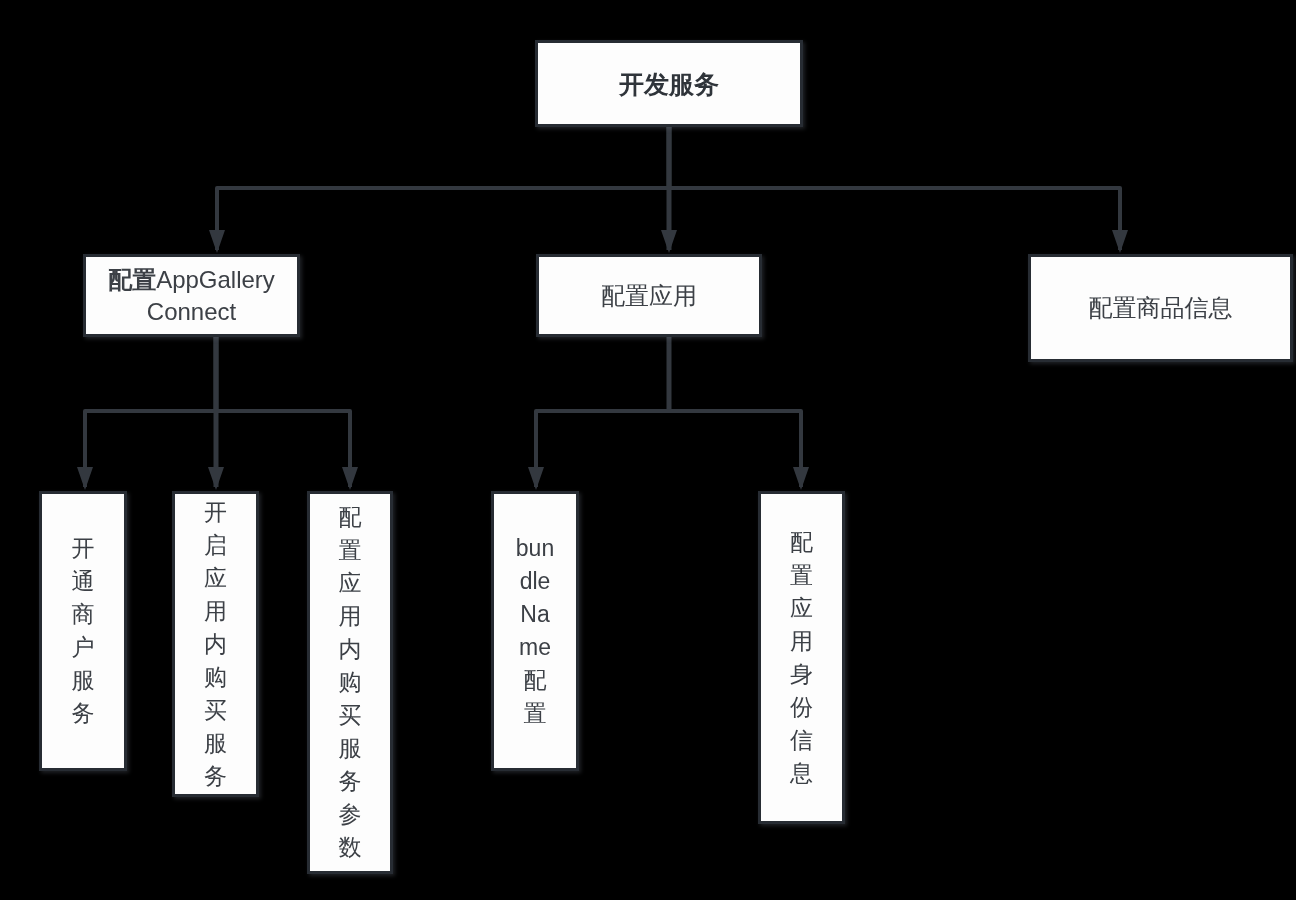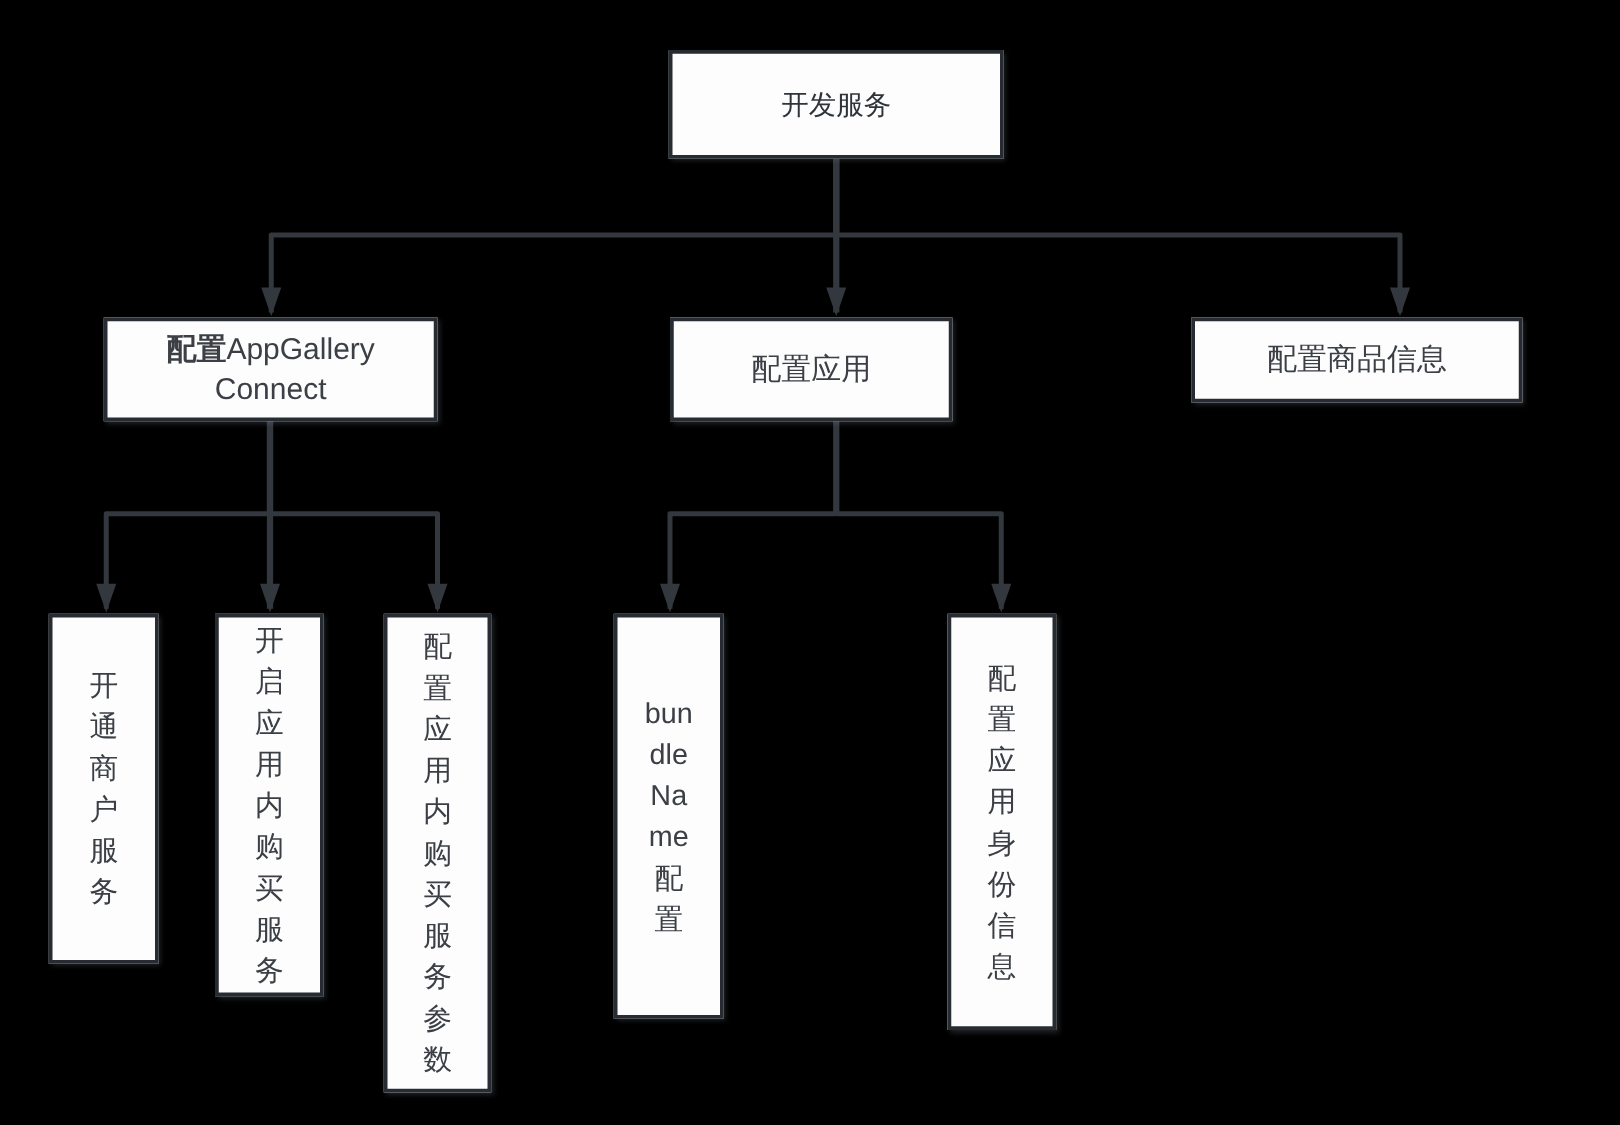--- a/index.html
+++ b/index.html
@@ -27,21 +27,21 @@
     font-size:24px;
     line-height:32px;
     padding:4px 8px;
   }
   .box-v{
     font-size:23px;
     line-height:33px;
     padding:2px 0;
   }
   .vlabel{white-space:pre-line;}
-  .root-label{font-weight:normal;font-size:22px;color:#2f343a;}
+  .root-label{font-weight:bold;font-size:25px;color:#2f343a;}
   .bold{font-weight:bold;}
 </style>
 </head>
 <body>
 
 <div class="canvas">
 
   <svg class="edges" width="1296" height="900" viewBox="0 0 1296 900">
     <g stroke="#33383f" fill="none" stroke-linejoin="round">
 
@@ -68,29 +68,29 @@
       <polygon points="342,467 358,467 350,490"></polygon>
       <polygon points="528,467 544,467 536,490"></polygon>
       <polygon points="793,467 809,467 801,490"></polygon>
     </g>
   </svg>
 
   <div class="node box-h" style="left:535px;top:40px;width:268px;height:87px;">
     <span class="root-label">开发服务</span>
   </div>
 
-  <div class="node box-h" style="left:83px;top:254px;width:267px;height:83px;">
+  <div class="node box-h" style="left:83px;top:254px;width:217px;height:83px;">
     <div><span class="bold">配置</span><span>AppGallery Connect</span></div>
   </div>
 
   <div class="node box-h" style="left:536px;top:254px;width:226px;height:83px;">
     <span>配置应用</span>
   </div>
 
-  <div class="node box-h" style="left:953px;top:254px;width:265px;height:68px;">
+  <div class="node box-h" style="left:1028px;top:254px;width:265px;height:108px;">
     <span>配置商品信息</span>
   </div>
 
   <div class="node box-v" style="left:39px;top:491px;width:88px;height:280px;">
     <span class="vlabel">开
 通
 商
 户
 服
 务</span>
@@ -115,21 +115,21 @@
 用
 内
 购
 买
 服
 务
 参
 数</span>
   </div>
 
-  <div class="node box-v" style="left:491px;top:491px;width:88px;height:324px;">
+  <div class="node box-v" style="left:491px;top:491px;width:88px;height:280px;">
     <span class="vlabel">bun
 dle
 Na
 me
 配
 置</span>
   </div>
 
   <div class="node box-v" style="left:758px;top:491px;width:87px;height:333px;">
     <span class="vlabel">配

